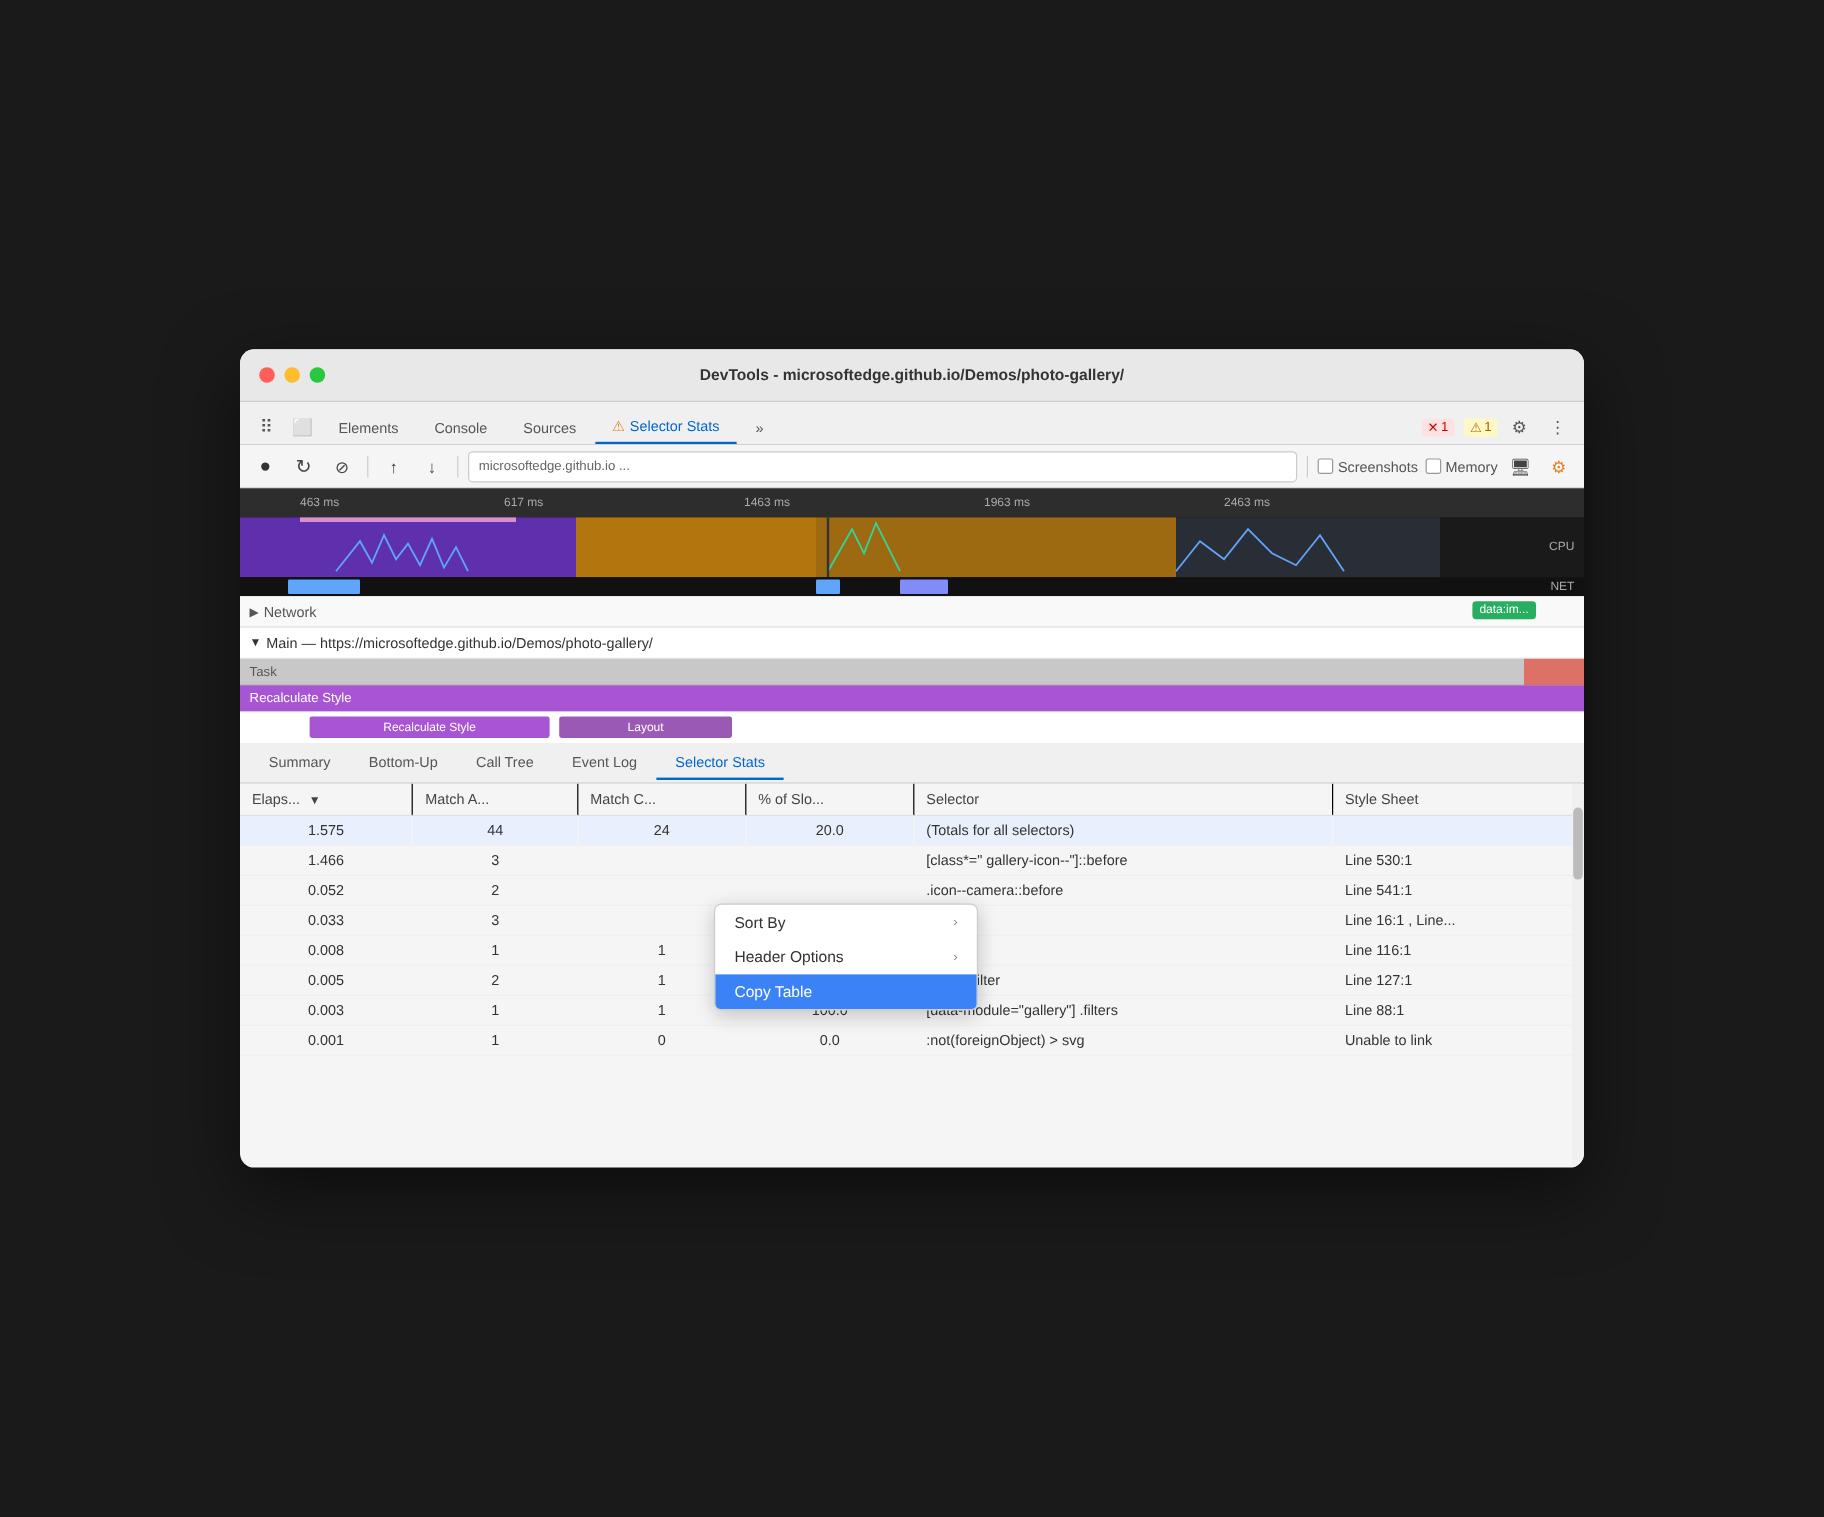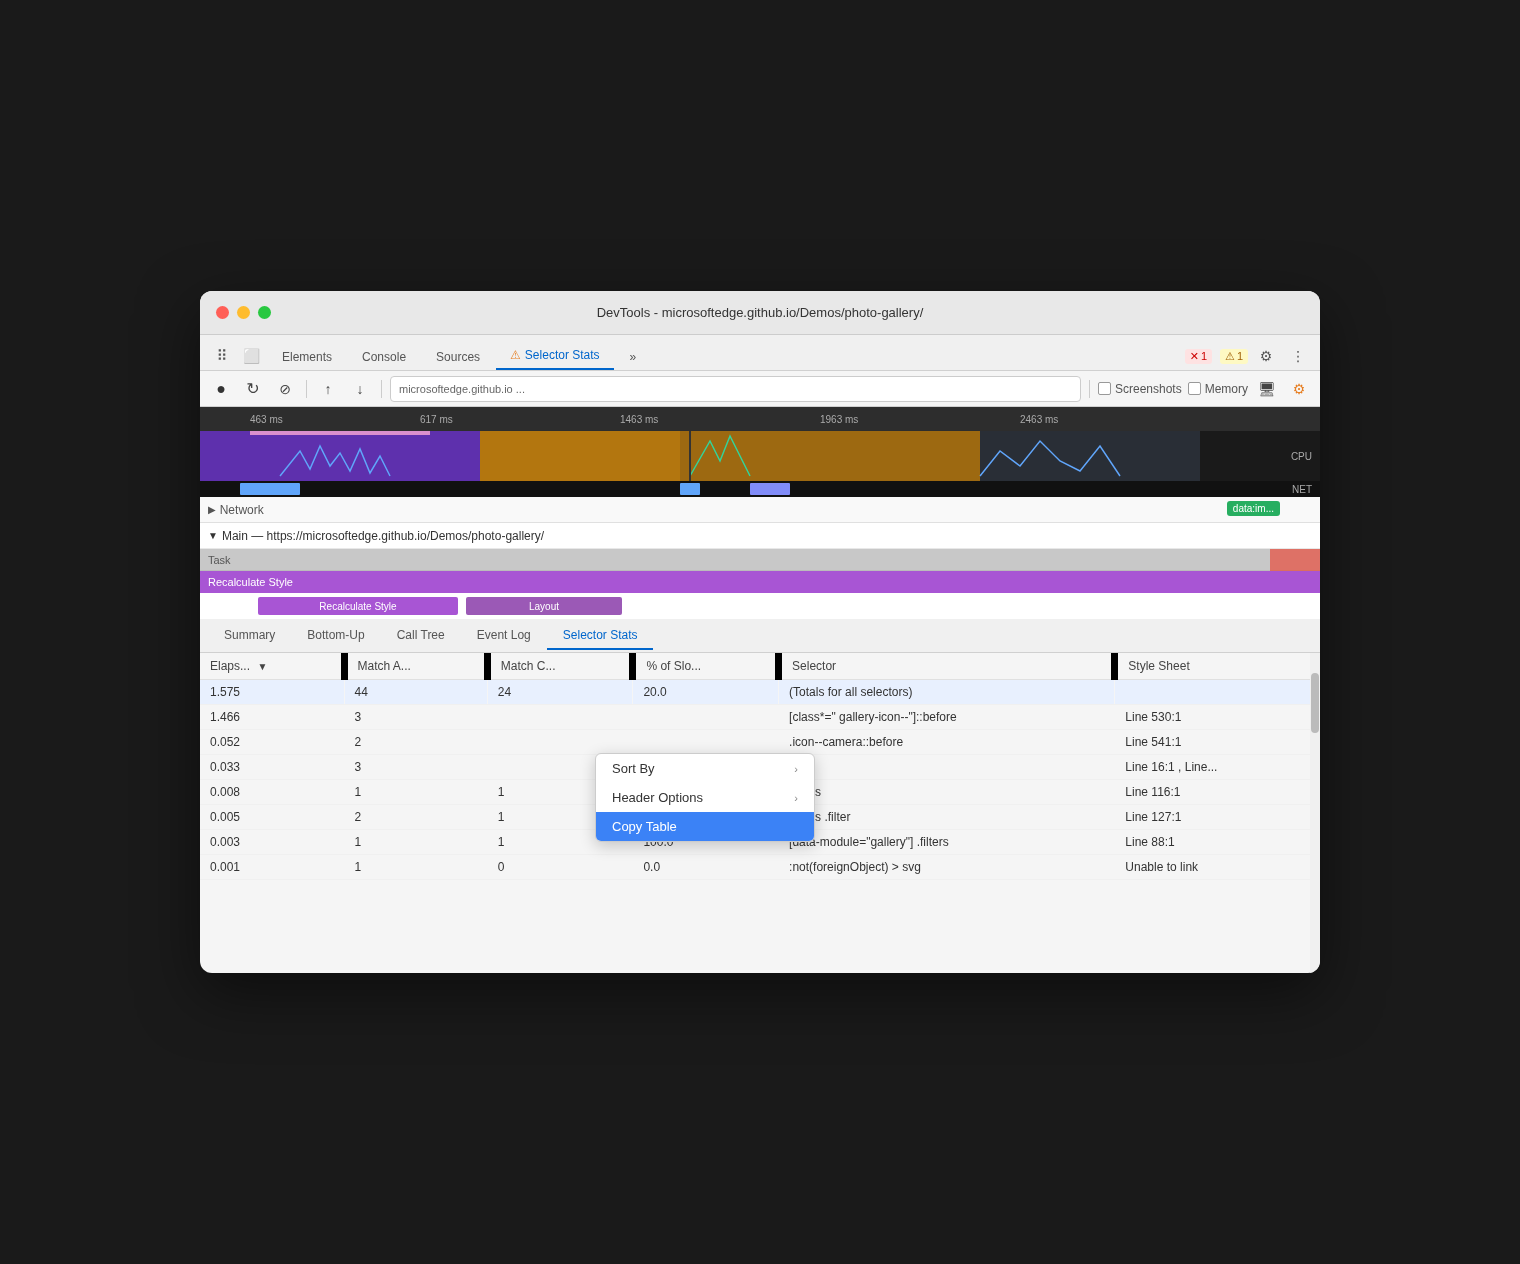--- a/index.html
+++ b/index.html
@@ -38,21 +38,21 @@
       height: 13px;
       border-radius: 50%;
     }
     .tl-red { background: #ff5f57; }
     .tl-yellow { background: #febc2e; }
     .tl-green { background: #28c840; }
     .titlebar-title {
       flex: 1;
       text-align: center;
       font-size: 13px;
-      font-weight: 400;
+      font-weight: 700;
       color: #333;
     }
     .toolbar-btn {
       width: 28px;
       height: 28px;
       display: flex;
       align-items: center;
       justify-content: center;
       border-radius: 4px;
       cursor: pointer;
@@ -246,34 +246,34 @@
       border-collapse: collapse;
       font-size: 12px;
     }
     .data-table th {
       background: #f5f5f5;
       padding: 6px 10px;
       text-align: left;
       font-weight: 500;
       color: #444;
       border-bottom: 1px solid #e0e0e0;
-      border-right: 7px solid #000000;
+      border-right: 1px solid #000000;
       white-space: nowrap;
       cursor: pointer;
       user-select: none;
     }
     .data-table td {
       padding: 5px 10px;
       border-bottom: 1px solid #f0f0f0;
       border-right: 1px solid #f5f5f5;
       color: #333;
       white-space: nowrap;
     }
     .data-table tr.selected td { background: #e8f0fe; }
-    .td-num { text-align: left; margin-left: 24px; }
+    .td-num { text-align: center; margin-left: 24px; }
     .td-link { color: #0066cc; cursor: pointer; }
     .sort-arrow { margin-left: 4px; font-size: 10px; }
     
     .context-menu {
       position: absolute;
       background: #fff;
       border: 1px solid #ccc;
       border-radius: 6px;
       box-shadow: 0 4px 16px rgba(0,0,0,0.2);
       width: 220px;
@@ -475,21 +475,21 @@
 
     <div class="recalc-row">
       <span>Recalculate Style</span>
     </div>
 
     <div class="flame-sub-row">
       <div style="width:50px;"></div>
       <div class="flame-block fb-recalc" style="width:200px;">
         <span>Recalculate Style</span>
       </div>
-      <div class="flame-block fb-layout" style="width:156px;margin-left:4px;">
+      <div class="flame-block fb-layout" style="width:144px;margin-left:4px;">
         <span>Layout</span>
       </div>
     </div>
   </div>
 
   <div class="bottom-tabs">
     <div class="btab">Summary</div>
     <div class="btab">Bottom-Up</div>
     <div class="btab">Call Tree</div>
     <div class="btab">Event Log</div>

